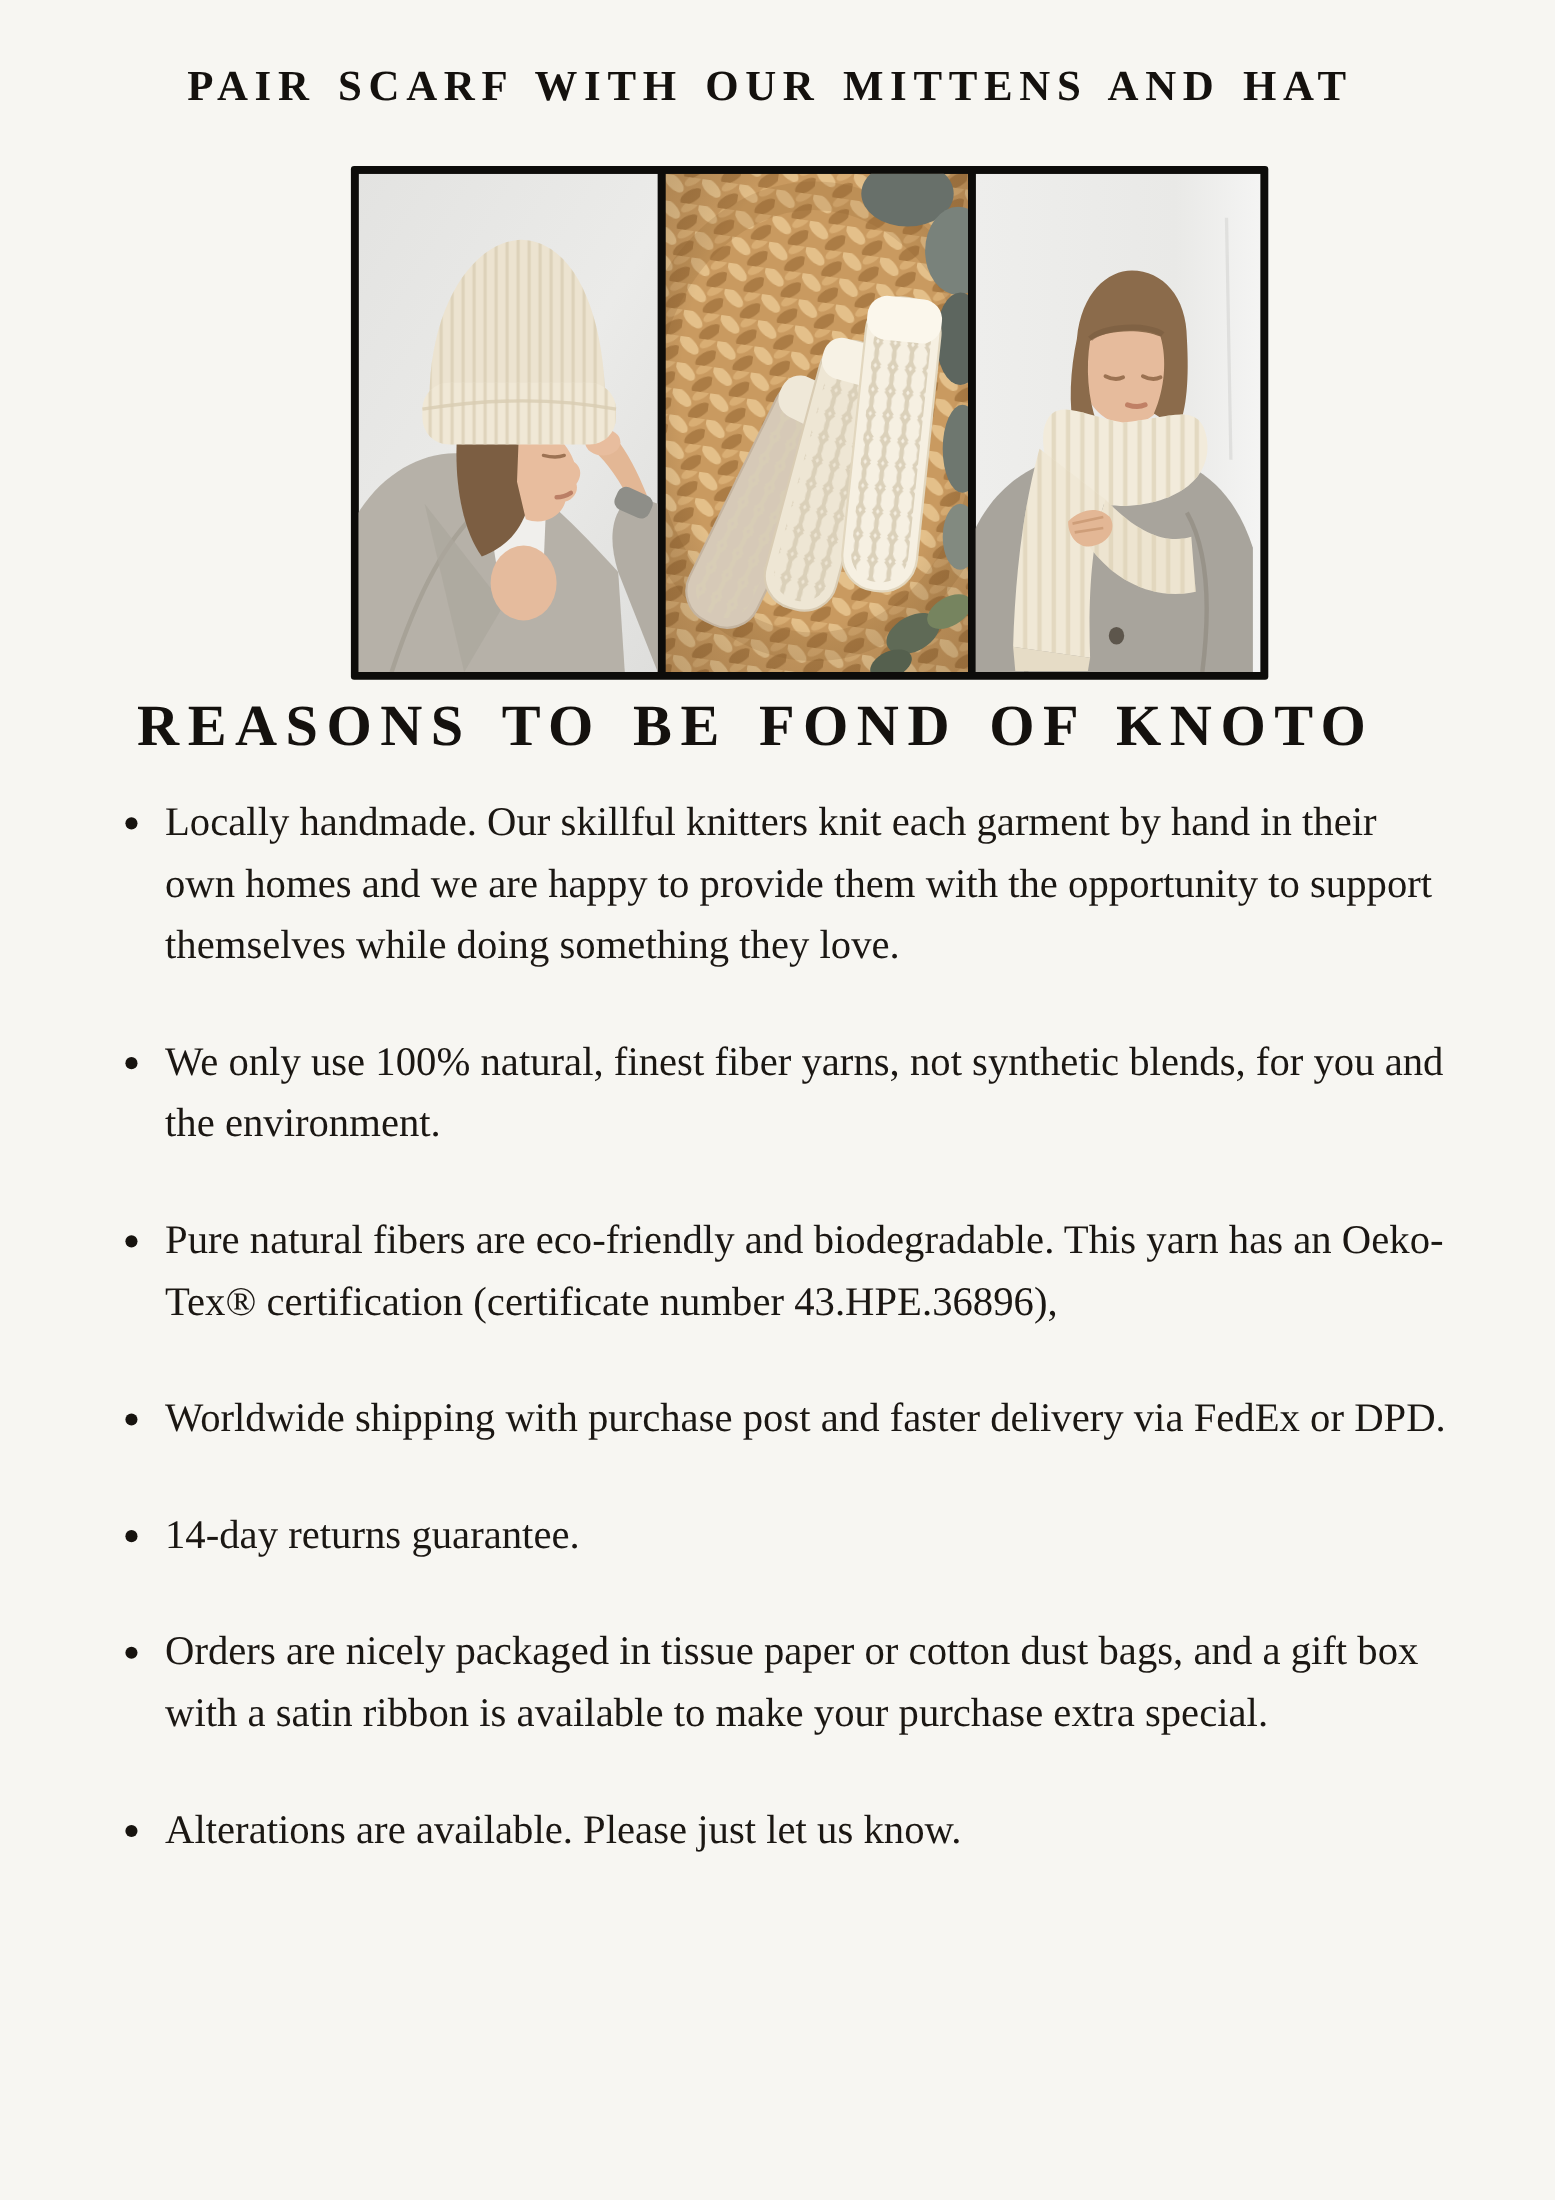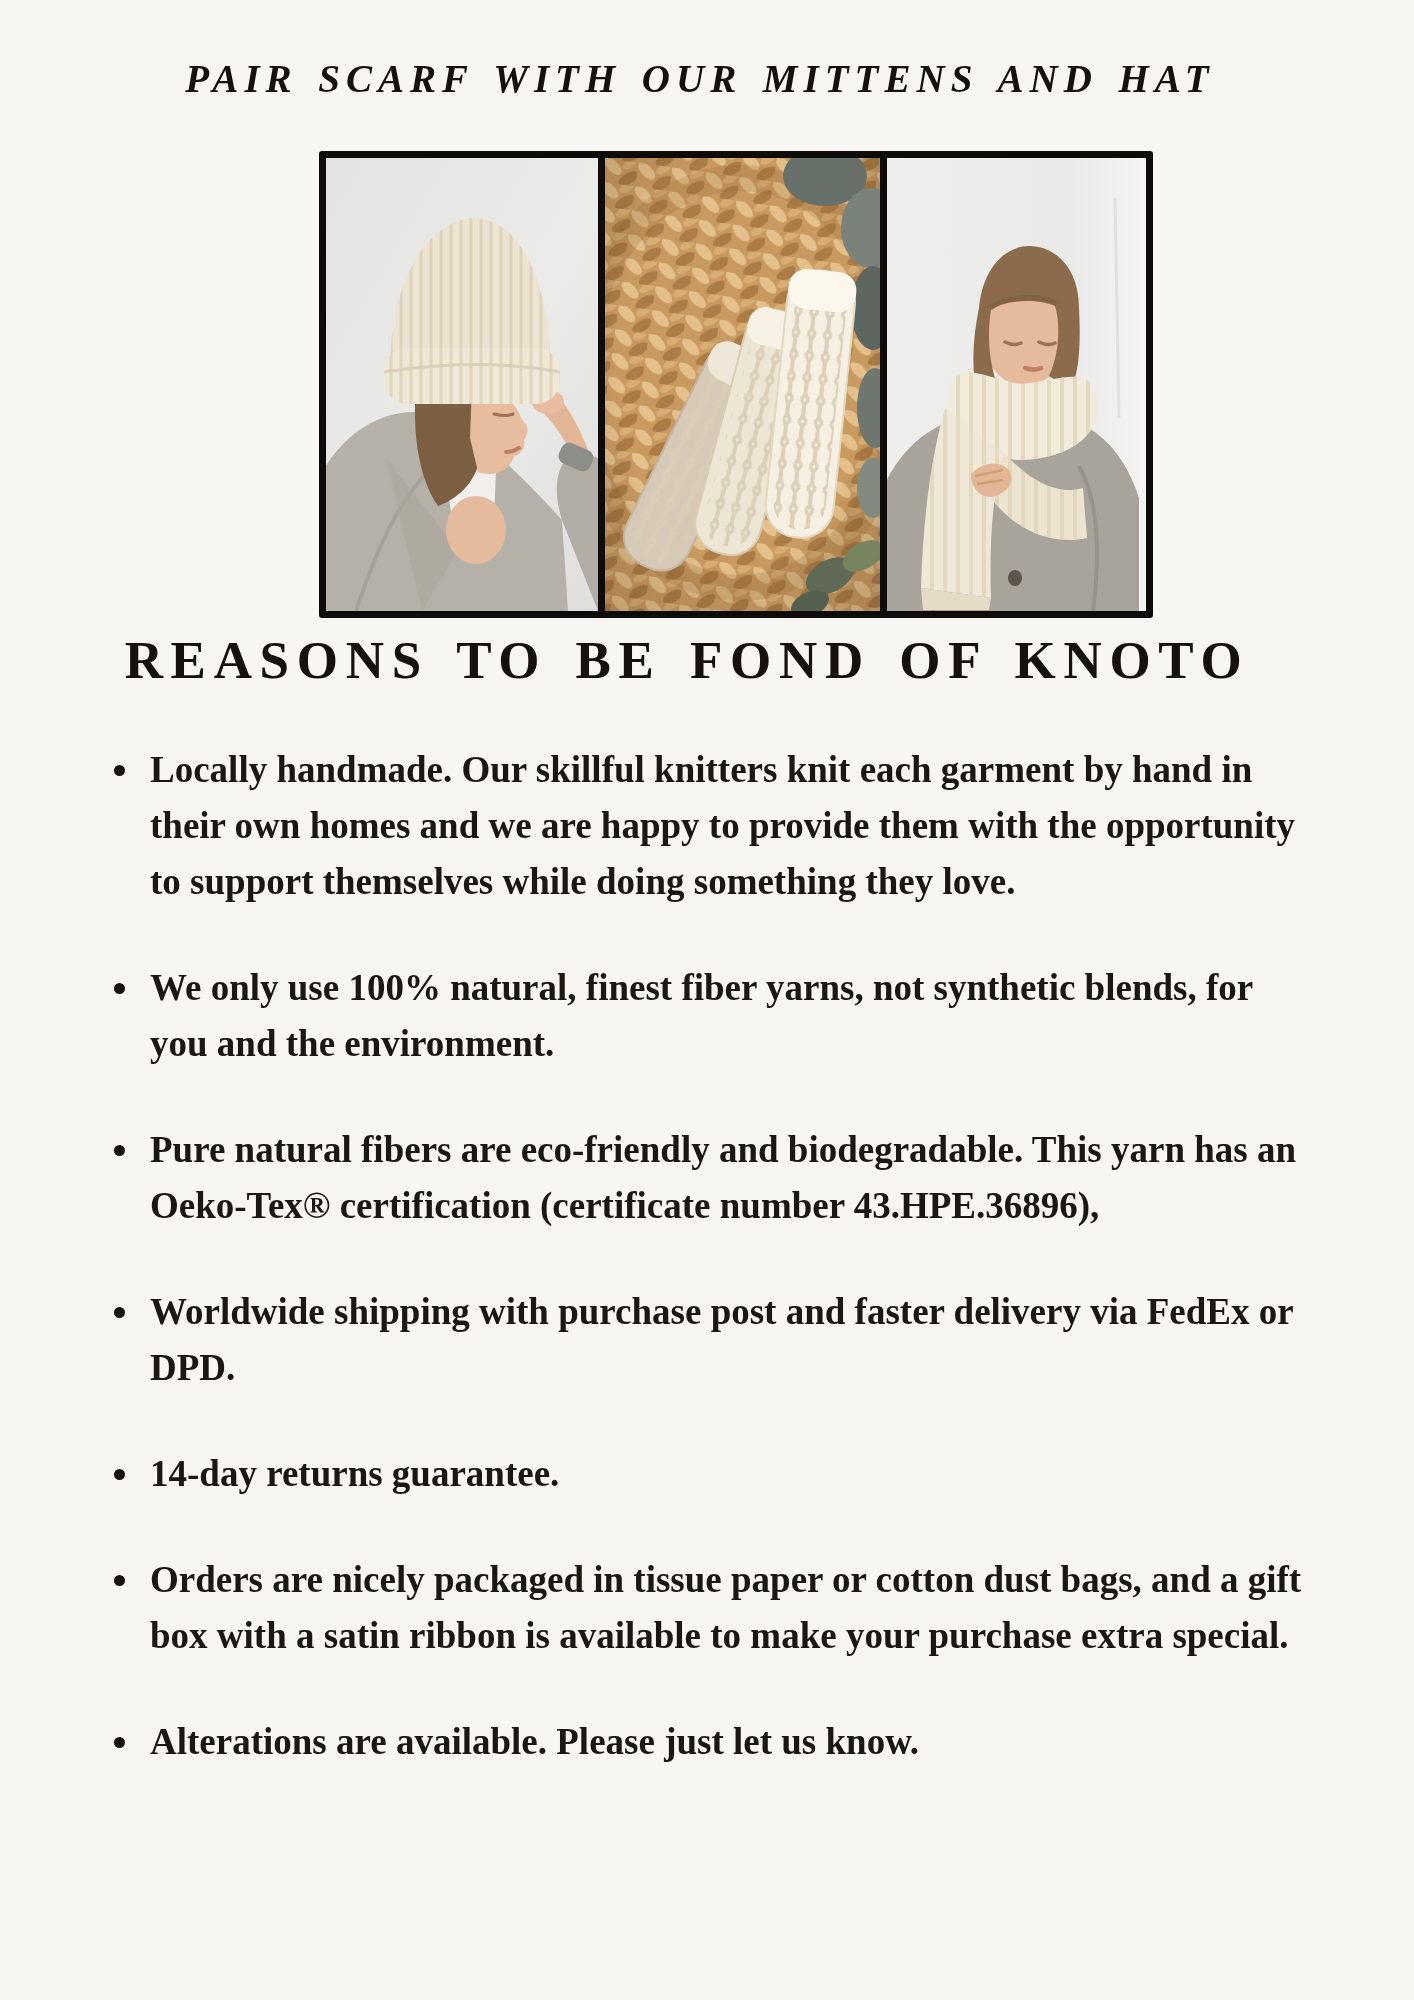--- a/index.html
+++ b/index.html
@@ -12,21 +12,20 @@
     position:relative;
   }
   .page-title{
     margin:56px 34px 0 20px;
     text-align:center;
     font-size:39px;
     font-weight:bold;
     letter-spacing:0.155em;
     word-spacing:0.12em;
     color:#14110e;
-    font-style:italic;
   }
   .gallery{
     margin:50px 0 0 319px;
     width:834px;
     background:#0d0c0a;
     padding:7px;
     box-sizing:border-box;
     display:flex;
     gap:7px;
     border-radius:3px;
@@ -36,24 +35,23 @@
     margin:12px 40px 0 0;
     text-align:center;
     font-size:53px;
     font-weight:bold;
     letter-spacing:0.145em;
     word-spacing:0.14em;
     color:#14110e;
   }
   ul.reasons{
     list-style:none;
-    margin:52px 0 0 112px;
+    margin:30px 0 0 112px;
     padding:0;
     width:1204px;
-    font-weight:bold;
   }
   ul.reasons li{
     position:relative;
     padding-left:38px;
     margin-bottom:50px;
     font-size:37px;
     line-height:56px;
     color:#1b1713;
   }
   ul.reasons li::before{

